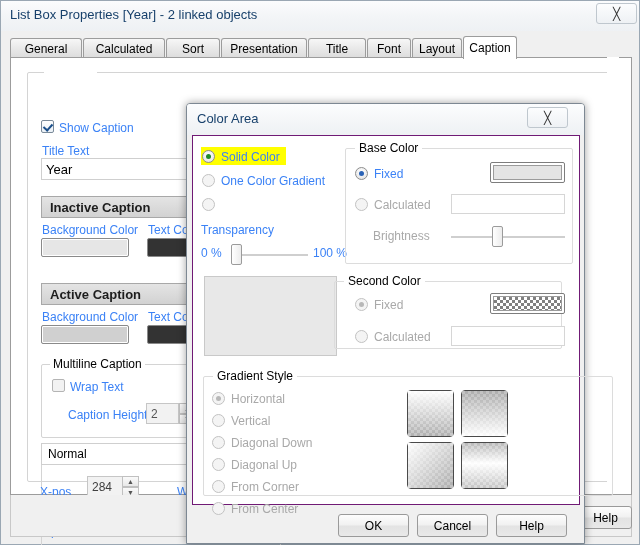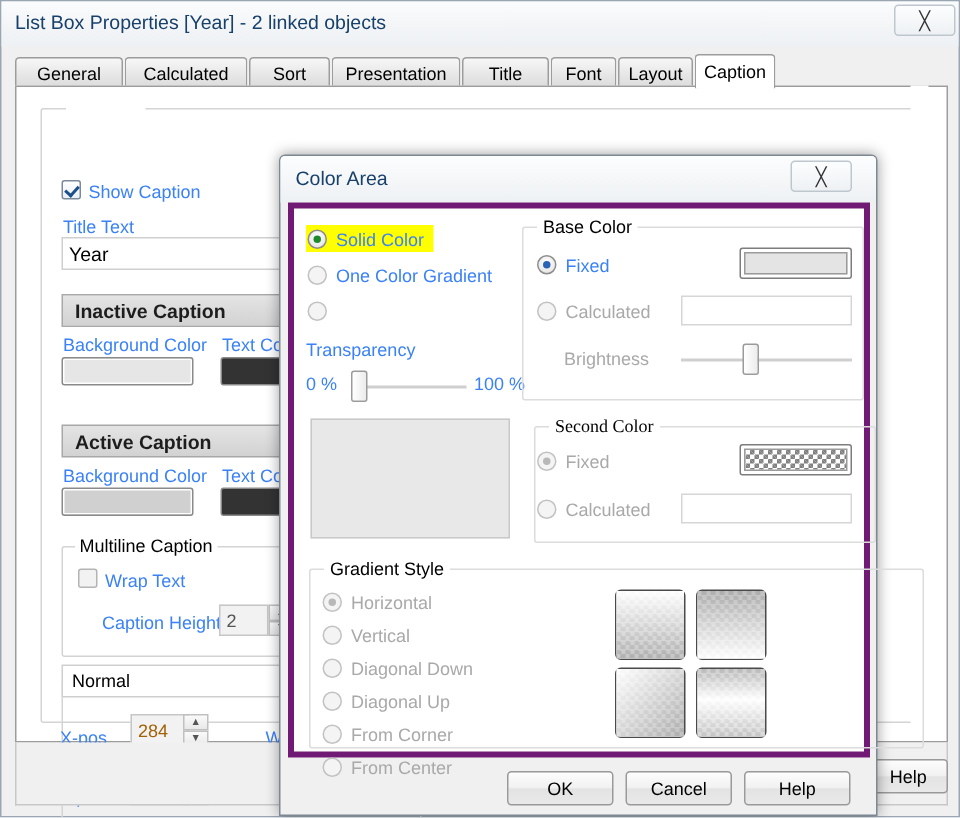--- a/index.html
+++ b/index.html
@@ -149,21 +149,21 @@
     background: linear-gradient(to bottom,#fcfdfe 0%,#f4f6f8 55%,#eef1f4 100%);
     border-radius: 3px 3px 0 0;
   }
   .dlg-title {
     position: absolute; left: 10px; top: 7px;
     font-size: 13px; color: #17406b;
   }
   .dlg-close { left: 340px; top: 3px; }
   .dlg-body {
     position: absolute; left: 5px; top: 31px; width: 388px; height: 370px;
-    background: #ffffff; border: 4px solid #701a75; box-sizing: border-box;
+    background: #ffffff; border: 1px solid #701a75; box-sizing: border-box;
   }
 
   .radio {
     position: absolute; width: 13px; height: 13px; border-radius: 50%;
     box-sizing: border-box;
     border: 1px solid #8d8d8d;
     background: radial-gradient(circle at 50% 35%,#ffffff 0%,#e9e9e9 70%,#d8d8d8 100%);
   }
   .radio.sel::after {
     content:""; position:absolute; left:3px; top:3px;
@@ -294,21 +294,21 @@
       <span class="lbl" style="left:57px; top:350px;">Caption Height</span>
       <div class="spin" style="left:135px; top:345px; width:33px; height:21px;">2</div>
       <div class="spin-btns" style="left:168px; top:345px; height:21px;">
         <div>▲</div>
         <div>▼</div>
       </div>
 
       <div class="groupbox" style="left:30px; top:395px; width:240px; height:98px;"></div>
       <div class="combo" style="left:30px; top:385px; width:148px; height:22px;">Normal</div>
       <span class="lbl" style="left:29px; top:427px;">X-pos</span>
-      <div class="spin" style="left:76px; top:418px; width:39px; height:22px; background:#f2f2f2; color:#a16207;text-align:center;">284</div>
+      <div class="spin" style="left:76px; top:418px; width:39px; height:22px; background:#f2f2f2; color:#404040;text-align:center;">284</div>
       <div class="spin-btns" style="left:111px; top:418px; height:22px;">
         <div>▲</div>
         <div>▼</div>
       </div>
       <span class="lbl" style="left:29px; top:466px;">Y-pos</span>
       <div class="spin" style="left:76px; top:457px; width:39px; height:22px; background:#f2f2f2; color:#222;">7</div>
       <div class="spin-btns" style="left:111px; top:457px; height:22px;">
         <div>▲</div>
         <div>▼</div>
       </div>
@@ -356,21 +356,21 @@
       </div>
 
       <div class="radio dim" style="left:162px; top:62px;"></div>
       <span class="lbl dimtext" style="left:181px; top:62px;">Calculated</span>
       <div class="field" style="left:258px; top:58px; width:114px; height:20px;"></div>
 
       <span class="lbl dimtext" style="left:180px; top:93px;">Brightness</span>
       <div class="slider-track" style="left:258px; top:100px; width:114px;"></div>
       <div class="slider-thumb" style="left:299px; top:90px;"></div>
 
-      <div class="gbox2" style="left:160px; top:145px; width:228px; height:78px;font-family:Liberation Serif, serif;">
+      <div class="gbox2" style="left:141px; top:145px; width:228px; height:68px;">
         <span class="lg">Second Color</span>
       </div>
       <div class="radio dim sel" style="left:162px; top:162px;"></div>
       <span class="lbl dimtext" style="left:181px; top:162px;">Fixed</span>
       <div class="colorbtn" style="left:297px; top:157px; width:75px; height:21px;">
         <div class="fill checker"></div>
       </div>
 
       <div class="radio dim" style="left:162px; top:194px;"></div>
       <span class="lbl dimtext" style="left:181px; top:194px;">Calculated</span>

